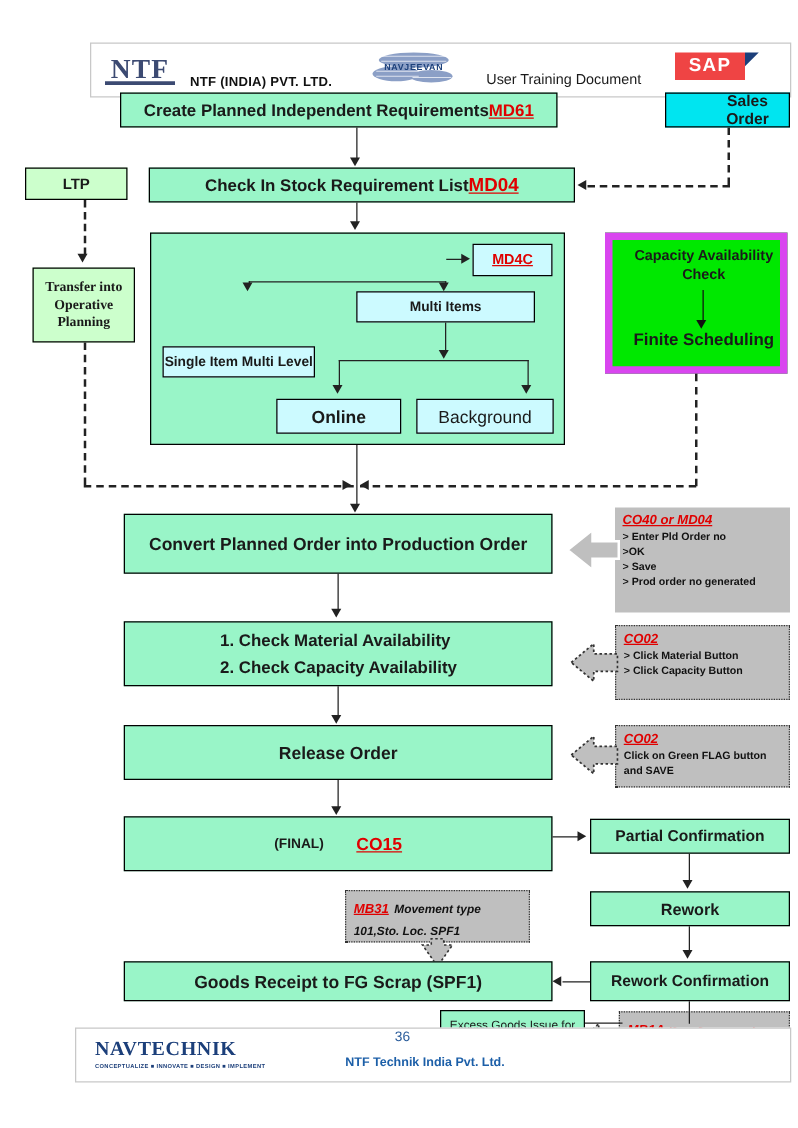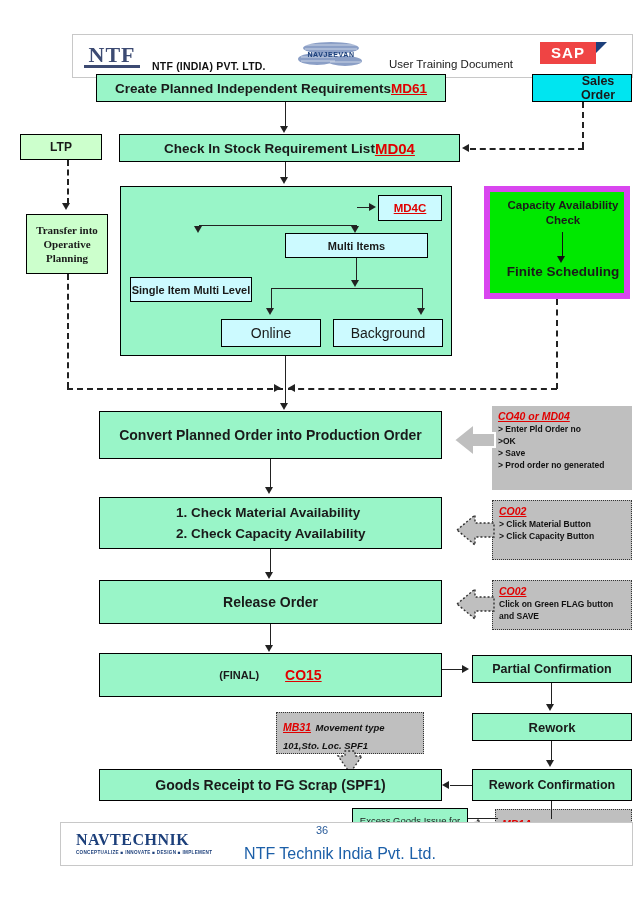--- a/index.html
+++ b/index.html
@@ -69,21 +69,21 @@
   .b-sales{left:532px;top:74px;width:100px;height:28px;font-size:12.5px;padding-left:32px;}
   .b-ltp{left:20px;top:134px;width:82px;height:26px;font-size:12px;}
   .b-md04{left:119px;top:134px;width:341px;height:28px;font-size:13.5px;}
   .b-transfer{left:26px;top:214px;width:82px;height:60px;font-size:11px;
     flex-direction:column;line-height:14px;font-family:Liberation Serif, serif;}
 
   .b-planarea{left:120px;top:186px;width:332px;height:170px;background:#99f5c8;border:1px solid #000;}
   .b-md4c{left:378px;top:195px;width:64px;height:26px;font-size:11.5px;}
   .b-single{left:130px;top:233px;width:122px;height:25px;font-size:11px;margin-top:44px;}
   .b-multi{left:285px;top:233px;width:143px;height:25px;font-size:11px;}
-  .b-online{left:221px;top:319px;width:100px;height:28px;font-size:14px;font-weight:normal;}
+  .b-online{left:221px;top:319px;width:100px;height:28px;font-size:14px;font-weight:bold;}
   .b-background{left:333px;top:319px;width:110px;height:28px;font-size:14px;font-weight:normal;}
 
   
   .b-planrun{
     left:178px;top:191px;width:194px;height:34px;
   }
   .b-planrun svg{position:absolute;left:0;top:0;}
   .b-planrun .lbl{
     position:absolute;left:0;top:8px;width:194px;text-align:center;
     font-size:14px;font-weight:bold;
@@ -154,21 +154,21 @@
     border:1px solid #c8c8c8;background:#ffffff;}
   .navtech{left:76px;top:830px;width:140px;height:30px;}
   .navtech .mainw{position:absolute;left:0;top:1px;width:140px;
     font-family:"Liberation Serif", serif;font-size:16px;font-weight:bold;
     color:#1c3f7a;letter-spacing:.5px;}
   .navtech .tag{position:absolute;left:0;top:20px;width:140px;
     font-size:4.6px;font-weight:bold;color:#1c3f7a;letter-spacing:.3px;}
   .pagenum{left:302px;top:824px;width:40px;text-align:center;
     font-size:11px;color:#2a5c9a;}
   .footname{left:230px;top:845px;width:220px;text-align:center;
-    font-size:16px;font-weight:normal;color:#1c5fa8;}
+    font-size:10px;font-weight:bold;color:#1c5fa8;}
 </style>
 </head>
 <body>
 
 <div id="stage">
 
   <div class="abs header-bar"></div>
 
   <div class="abs ntf-logo">NTF</div>
   <div class="abs ntf-name">NTF (INDIA) PVT. LTD.</div>

